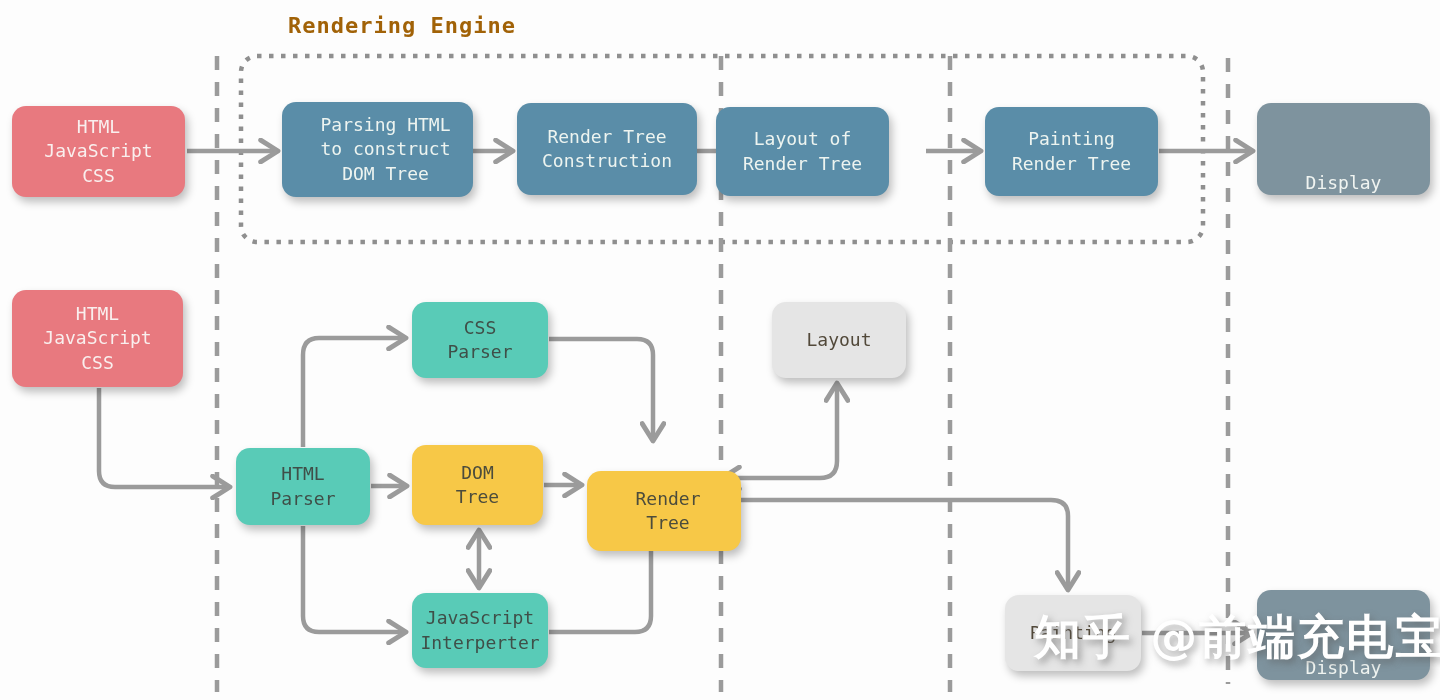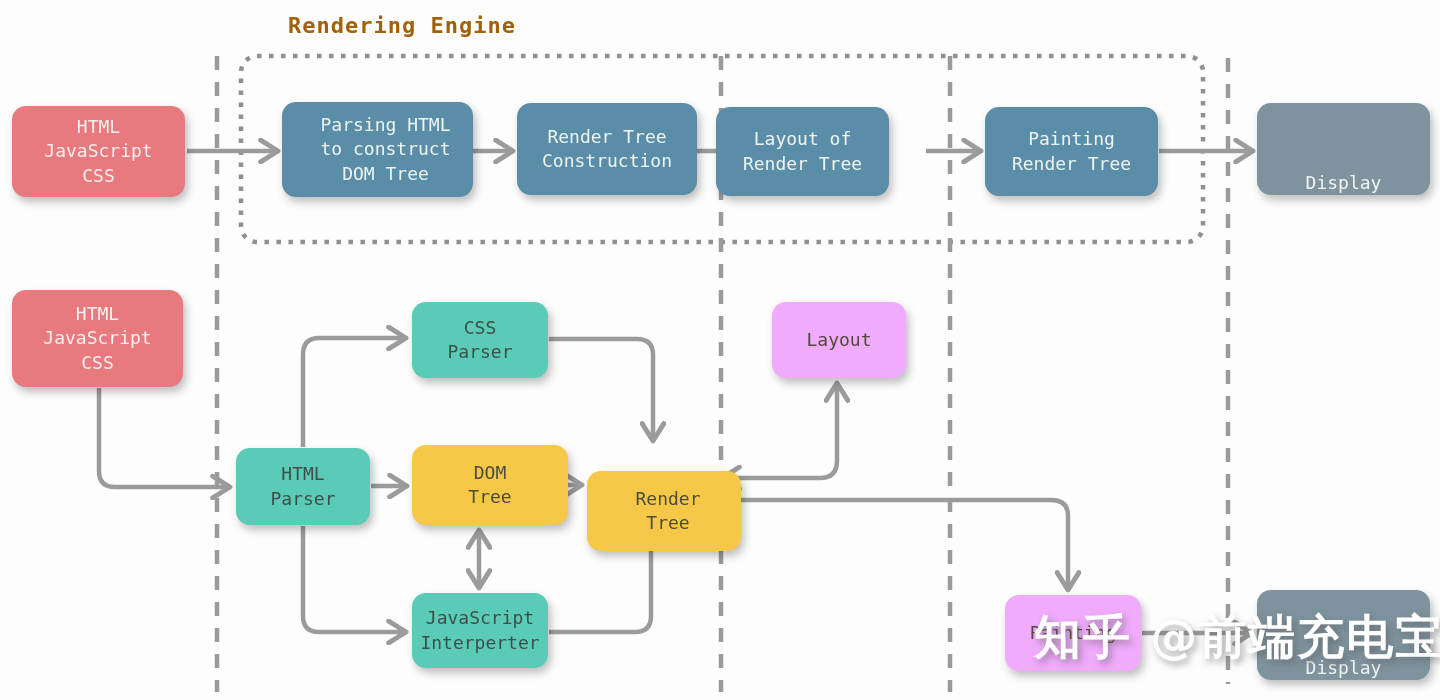--- a/index.html
+++ b/index.html
@@ -17,21 +17,21 @@
     justify-content:center;text-align:center;z-index:2;
     box-shadow:3px 5px 8px rgba(0,0,0,0.25);
     font-size:18px;line-height:1.35;
   }
   .node span{white-space:pre-line;display:block;}
   .red   {background:#e8797f;color:#f9efee;}
   .blue  {background:#5a8da8;color:#edf4f0;}
   .slate {background:#7e939e;color:#f0f4f1;align-items:flex-end;}
   .teal  {background:#59cbb7;color:#3f4f48;}
   .yellow{background:#f7c847;color:#4c4c3c;}
-  .tan   {background:#f0abfc;color:#52493a;}
+  .tan   {background:#e5e5e5;color:#52493a;}
   .wm-main{
     position:absolute;left:1034px;top:606px;z-index:6;white-space:nowrap;
     font-family:"DejaVu Sans", sans-serif;font-weight:bold;font-size:47px;
     color:#ffffff;text-shadow:3px 4px 7px rgba(90,90,90,0.55);
     letter-spacing:2px;
   }
   .wm-sub{
     position:absolute;left:1252px;top:654px;z-index:6;white-space:nowrap;
     font-family:"DejaVu Sans", sans-serif;font-weight:bold;font-size:20px;
     color:rgba(255,255,255,0.92);text-shadow:0 0 4px rgba(130,130,130,0.9);
@@ -112,21 +112,21 @@
     <span>CSS
 Parser</span>
   </div>
   <div class="node tan" style="left:772px;top:302px;width:134px;height:76px;">
     <span>Layout</span>
   </div>
   <div class="node teal" style="left:236px;top:448px;width:134px;height:77px;">
     <span>HTML
 Parser</span>
   </div>
-  <div class="node yellow" style="left:412px;top:445px;width:156px;height:80px;">
+  <div class="node yellow" style="left:412px;top:445px;width:131px;height:80px;">
     <span>DOM
 Tree</span>
   </div>
   <div class="node yellow" style="left:587px;top:471px;width:146px;height:80px;padding-left:8px;">
     <span>Render
 Tree</span>
   </div>
   <div class="node teal" style="left:412px;top:593px;width:136px;height:75px;">
     <span>JavaScript
 Interperter</span>

